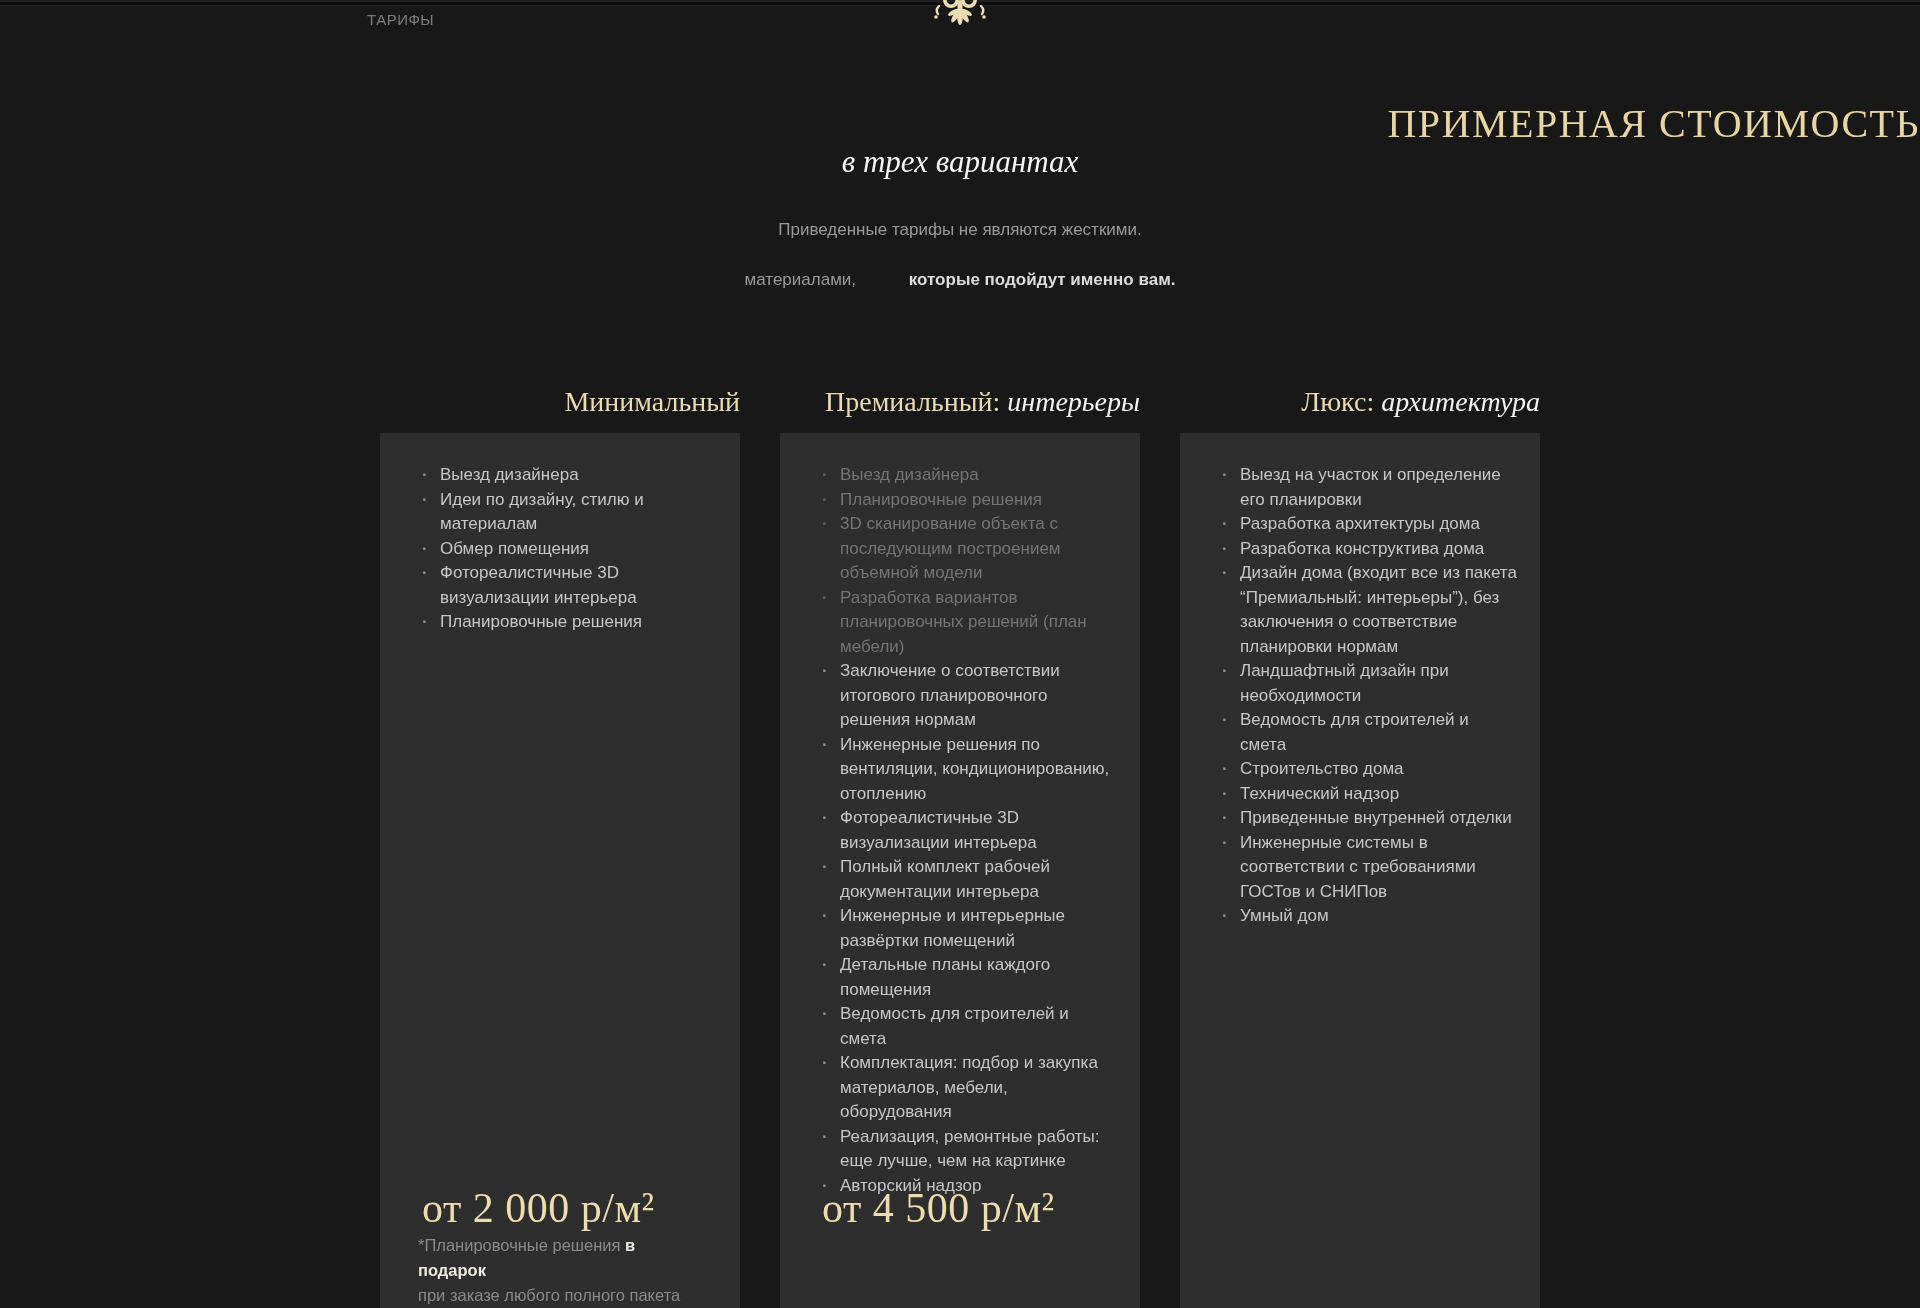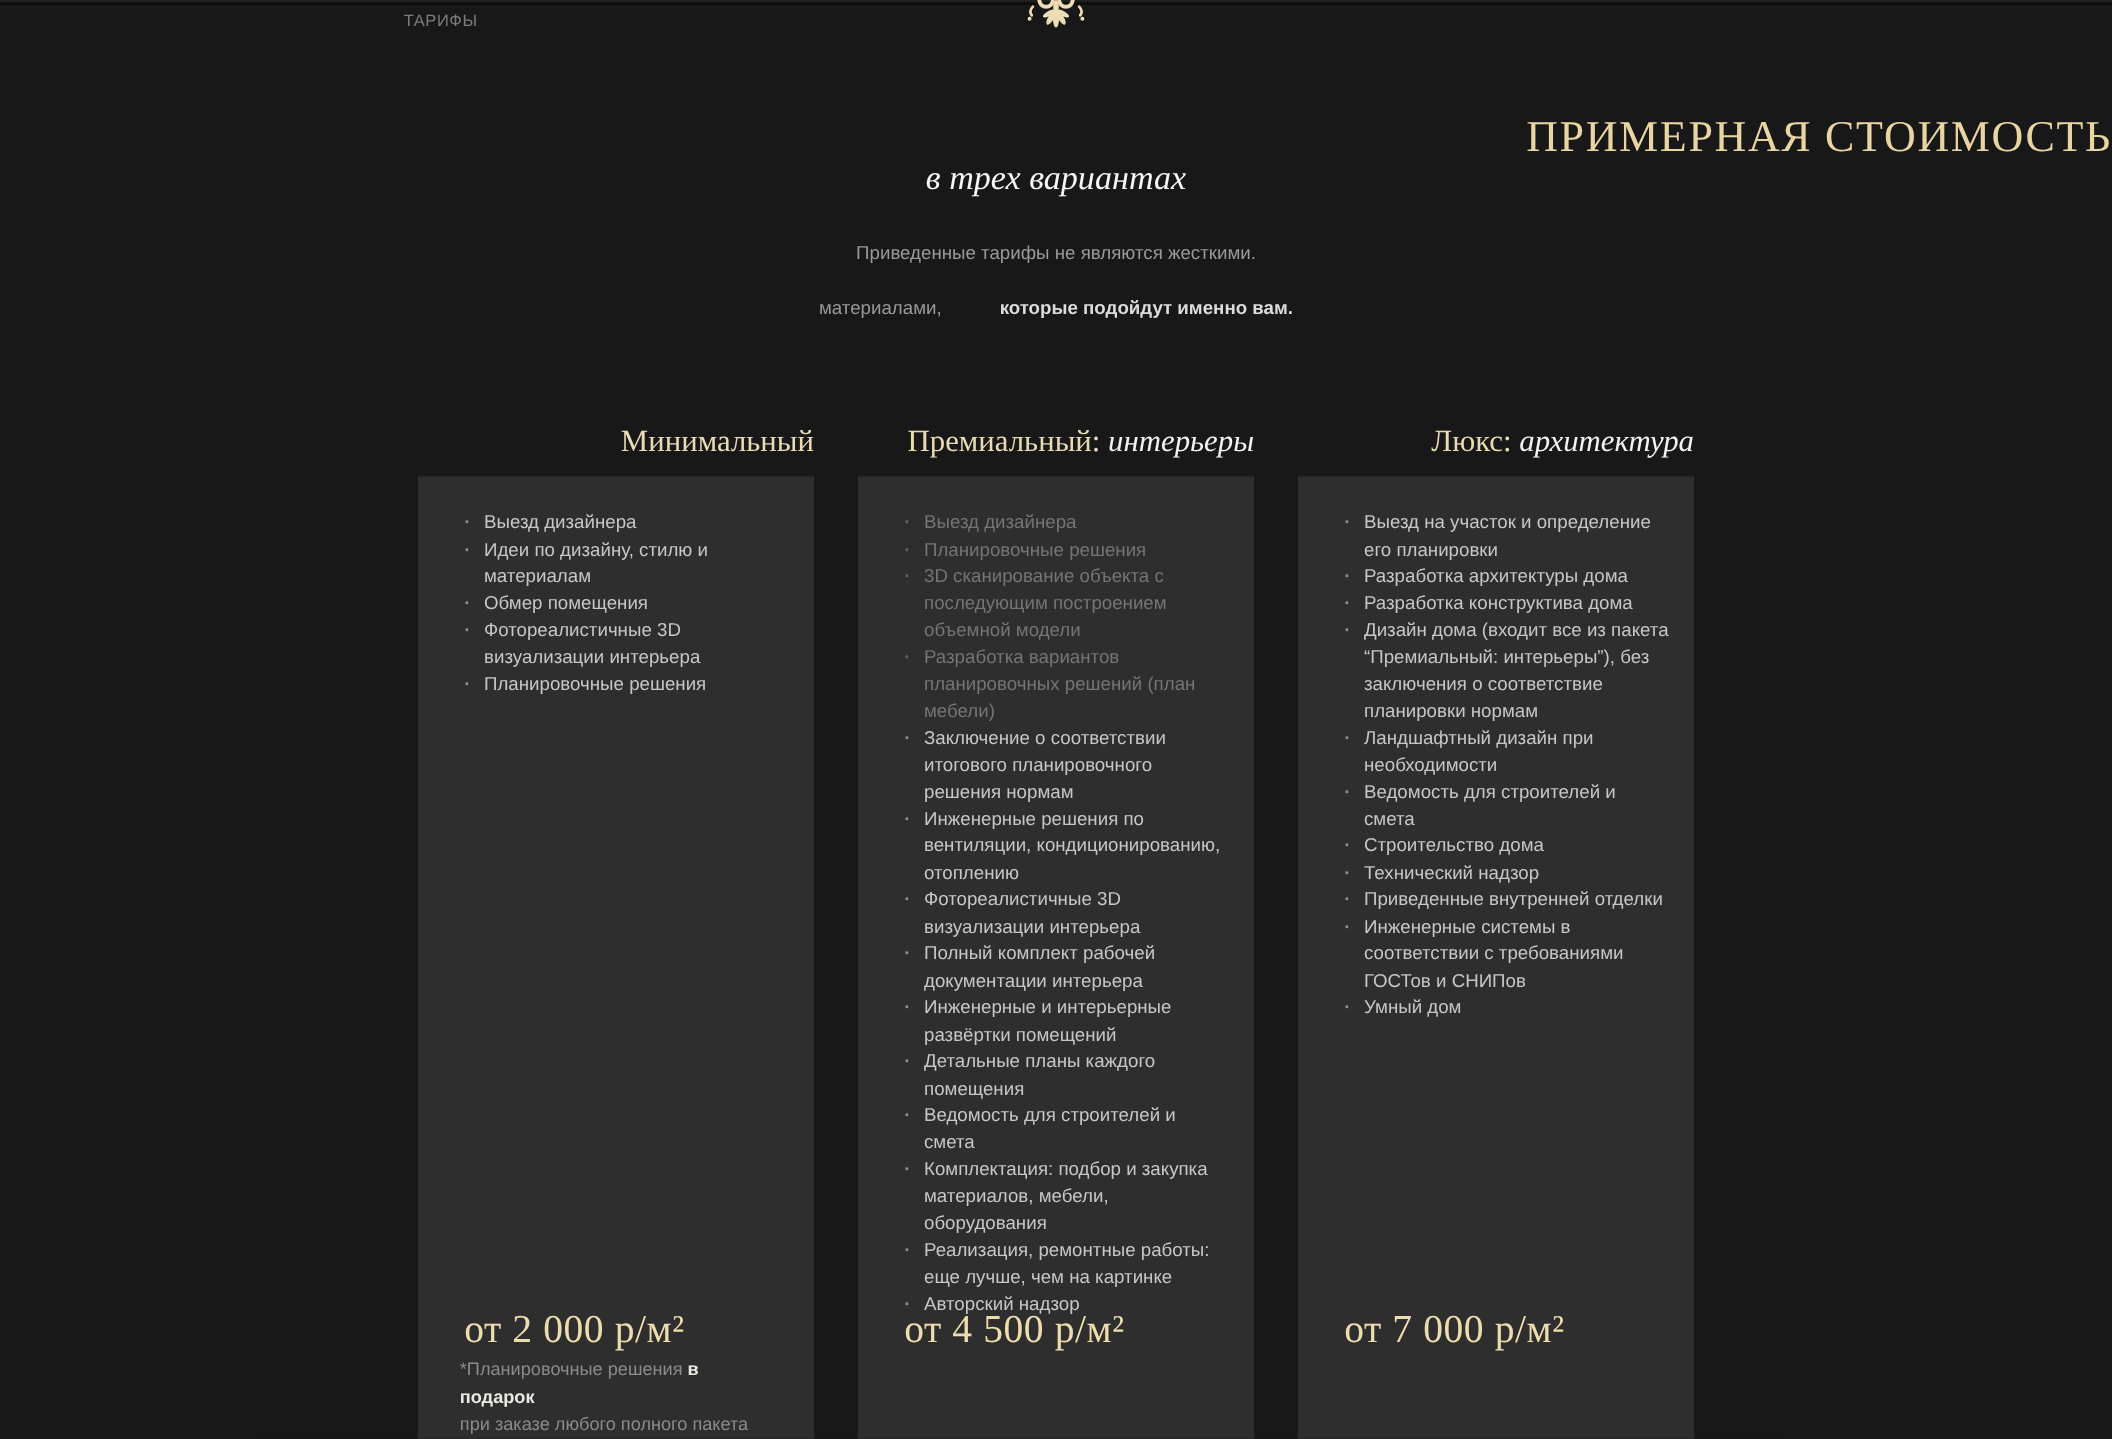--- a/index.html
+++ b/index.html
@@ -66,21 +66,21 @@
     display:flex;gap:10px;
     font-size:17px;line-height:24.5px;color:#c7c7c7;
   }
   .card li .dot{flex:0 0 8px;color:#8f8f8f;font-weight:700;}
   .card li.dimmed{color:#757575;}
   .card li.dimmed .dot{color:#636363;}
 
   .price{
     position:absolute;left:42px;top:750px;
     font-family:"Liberation Serif","DejaVu Serif",serif;
-    font-size:36px;line-height:50px;letter-spacing:.5px;
+    font-size:42px;line-height:50px;letter-spacing:.5px;
     color:#eddcad;white-space:nowrap;
   }
   .footnote{
     position:absolute;left:38px;top:800px;width:280px;
     font-size:16.5px;line-height:25px;color:#8b8b8b;
   }
   .footnote strong{color:#ece9e2;font-weight:700;}
   .fn-line{display:block;}
 </style>
 </head>
@@ -263,17 +263,16 @@
           </li>
           <li>
             <span class="dot">·</span>
             <span class="txt">Инженерные системы в соответствии с требованиями ГОСТов и СНИПов</span>
           </li>
           <li>
             <span class="dot">·</span>
             <span class="txt">Умный дом</span>
           </li>
         </ul>
-      <div class="price">от 7 000 р/м²</div>
     </div>
   </div>
 
 </div>
 
 </body></html>

